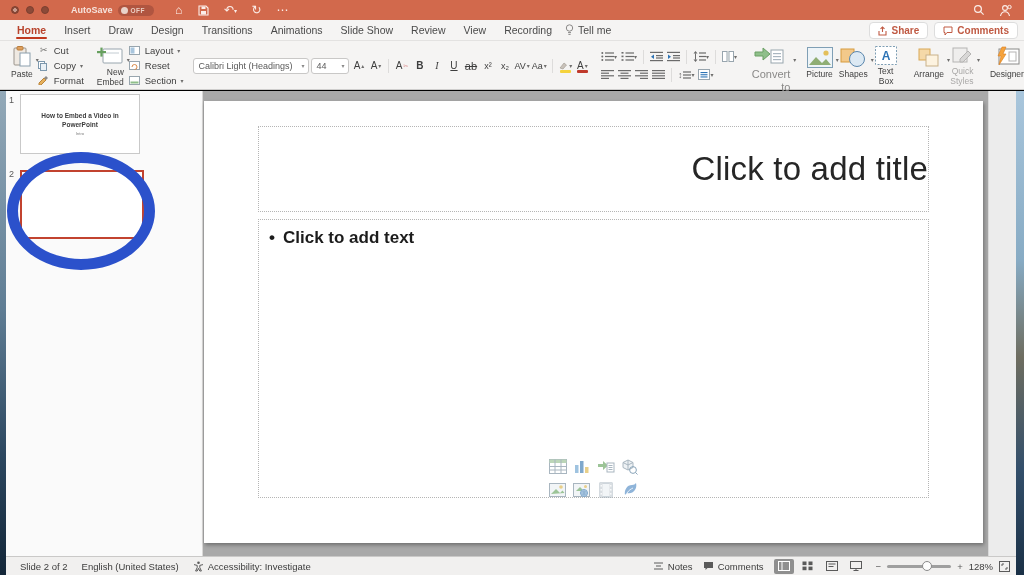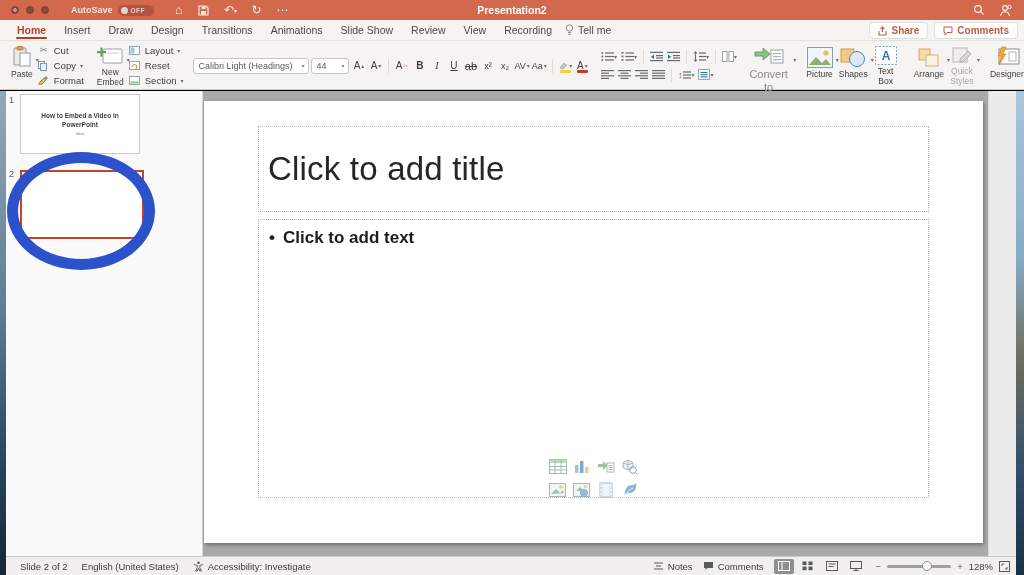--- a/index.html
+++ b/index.html
@@ -30,21 +30,21 @@
   .tellme { display:flex; align-items:flex-start; gap:4px; font-size:10.5px; color:#4a4a4a; margin-left:4px; }
   .tab-actions { position:absolute; right:6px; top:2px; display:flex; gap:6px; }
   .pillbtn { display:flex; align-items:center; gap:4px; background:#fff; border:1px solid #ddd; border-radius:4px; padding:2px 8px; font-size:10px; color:#c05a43; font-weight:bold; }
 
   
   .ribbon { position:absolute; top:41px; left:0; right:0; height:49px; background:#f5f4f3; border-bottom:1px solid #cfcecd; display:flex; align-items:stretch; padding:2px 4px 1px 6px; }
   .rsep { width:1px; background:#dddcdb; margin:4px 3px; }
   .rgroup { display:flex; align-items:stretch; padding:1px 2px; }
   .bigbtn { display:flex; flex-direction:column; align-items:center; justify-content:flex-start; padding:1px 3px; position:relative; }
   .bigicon { height:24px; display:flex; align-items:center; }
-  .biglabel { font-size:8.5px; color:#3e3e3e; text-align:center; line-height:1.15; margin-top:1px; white-space:pre-line; }
+  .biglabel { font-size:8.5px; color:#3e3e3e; text-align:right; line-height:1.15; margin-top:1px; white-space:pre-line; }
   .biglabel.gray { color:#a9a8a7; }
   .bcaret { font-size:6px; color:#6f6e6d; position:absolute; right:-3px; top:12px; }
   .minicol { display:flex; flex-direction:column; justify-content:center; gap:1px; margin-left:2px; }
   .minibtn { display:flex; align-items:center; gap:4px; font-size:9.5px; color:#3e3e3e; height:14px; }
   .minibtn .mi { width:12px; text-align:center; font-size:9px; line-height:1; }
   .mcaret { font-size:6px; color:#6f6e6d; }
   .fontcol { display:flex; justify-content:center; gap:3px; }
   .frow { display:flex; align-items:center; gap:2px; }
   .combo { background:#fff; border:1px solid #c9c8c7; border-radius:3px; height:16px; display:flex; align-items:center; padding:0 4px; font-size:9px; color:#5a5a5a; justify-content:space-between; }
   .combo .cc { font-size:6px; color:#8a8988; margin-left:4px; }
@@ -65,21 +65,21 @@
   .thumb1 { left:14px; top:3px; width:120px; height:60px; border:1px solid #c9c9c9; }
   .t1-title { font-size:6.5px; font-weight:bold; color:#3c3c3c; text-align:center; margin-top:17px; line-height:1.35; padding:0 10px; }
   .t1-sub { font-size:4px; color:#7a7a7a; text-align:center; margin-top:1px; }
   .thumb2 { left:14px; top:79px; width:124px; height:69px; border:2px solid #c2432f; }
   .annotation-circle { position:absolute; left:1px; top:61px; width:148px; height:118px; border:11px solid #2b51cb; border-radius:50%; z-index:5; }
 
   .canvas { position:absolute; left:203px; right:36px; top:0; bottom:19px; background:#a9a9a9; }
   .scrollcol { position:absolute; right:8px; width:28px; top:0; bottom:19px; background:#ececec; border-left:1px solid #d9d9d9; }
   .slide { position:absolute; left:1px; top:10px; width:779px; height:442px; background:#fff; box-shadow:1px 2px 4px rgba(0,0,0,.35); }
   .ph { position:absolute; border:1px dotted #b5b5b5; }
-  .ph-title { left:54px; top:25px; width:671px; height:86px; display:flex; align-items:center; }
+  .ph-title { left:54px; top:25px; width:671px; height:86px; display:flex; align-items:center;justify-content:flex-end; }
   .ph-title-text { font-size:33px; font-weight:300; color:#262626; padding-left:9px; letter-spacing:.2px; }
   .ph-body { left:54px; top:118px; width:671px; height:279px; }
   .ph-body-line { display:flex; gap:8px; padding:8px 0 0 10px; font-size:17px; font-weight:bold; color:#1c1c1c; }
   .content-icons { position:absolute; top:238px; left:50%; transform:translateX(-50%); display:grid; grid-template-columns:repeat(4,18px); grid-auto-rows:17px; column-gap:6px; row-gap:6px; }
   .cicon { display:flex; align-items:center; justify-content:center; }
 
   
   .statusbar { position:absolute; left:6px; right:8px; bottom:0; height:19px; background:#f1f0ef; border-top:1px solid #cac9c8; display:flex; align-items:center; font-size:9.5px; color:#3c3c3c; }
   .sb-item { display:flex; align-items:center; gap:4px; margin-left:14px; }
   .sb-right { position:absolute; right:6px; display:flex; align-items:center; gap:10px; }
@@ -115,21 +115,20 @@
         <svg width="11" height="11" viewBox="0 0 11 11">
             <path d="M1 1h7l2 2v7H1z" fill="none" stroke="#fbeee9" stroke-width="1.1"></path>
             <rect x="3" y="6" width="5" height="3.5" fill="#fbeee9"></rect>
             <rect x="3.5" y="1.5" width="4" height="2.5" fill="#fbeee9"></rect>
           </svg>
       </span>
       <span class="tb-ic"><span>↶</span><span class="mini-caret">▾</span></span>
       <span class="tb-ic">↻</span>
       <span class="tb-ic">⋯</span>
     </div>
-    <div class="tb-title">Presentation2</div>
     <div class="tb-right">
       <span>
         <svg width="12" height="12" viewBox="0 0 12 12">
             <circle cx="5" cy="5" r="3.4" fill="none" stroke="#fbeee9" stroke-width="1.2"></circle>
             <line x1="7.6" y1="7.6" x2="10.6" y2="10.6" stroke="#fbeee9" stroke-width="1.2"></line>
           </svg>
       </span>
       <span>
         <svg width="13" height="13" viewBox="0 0 13 13">
             <circle cx="6" cy="4" r="2.4" fill="none" stroke="#fbeee9" stroke-width="1.1"></circle>

